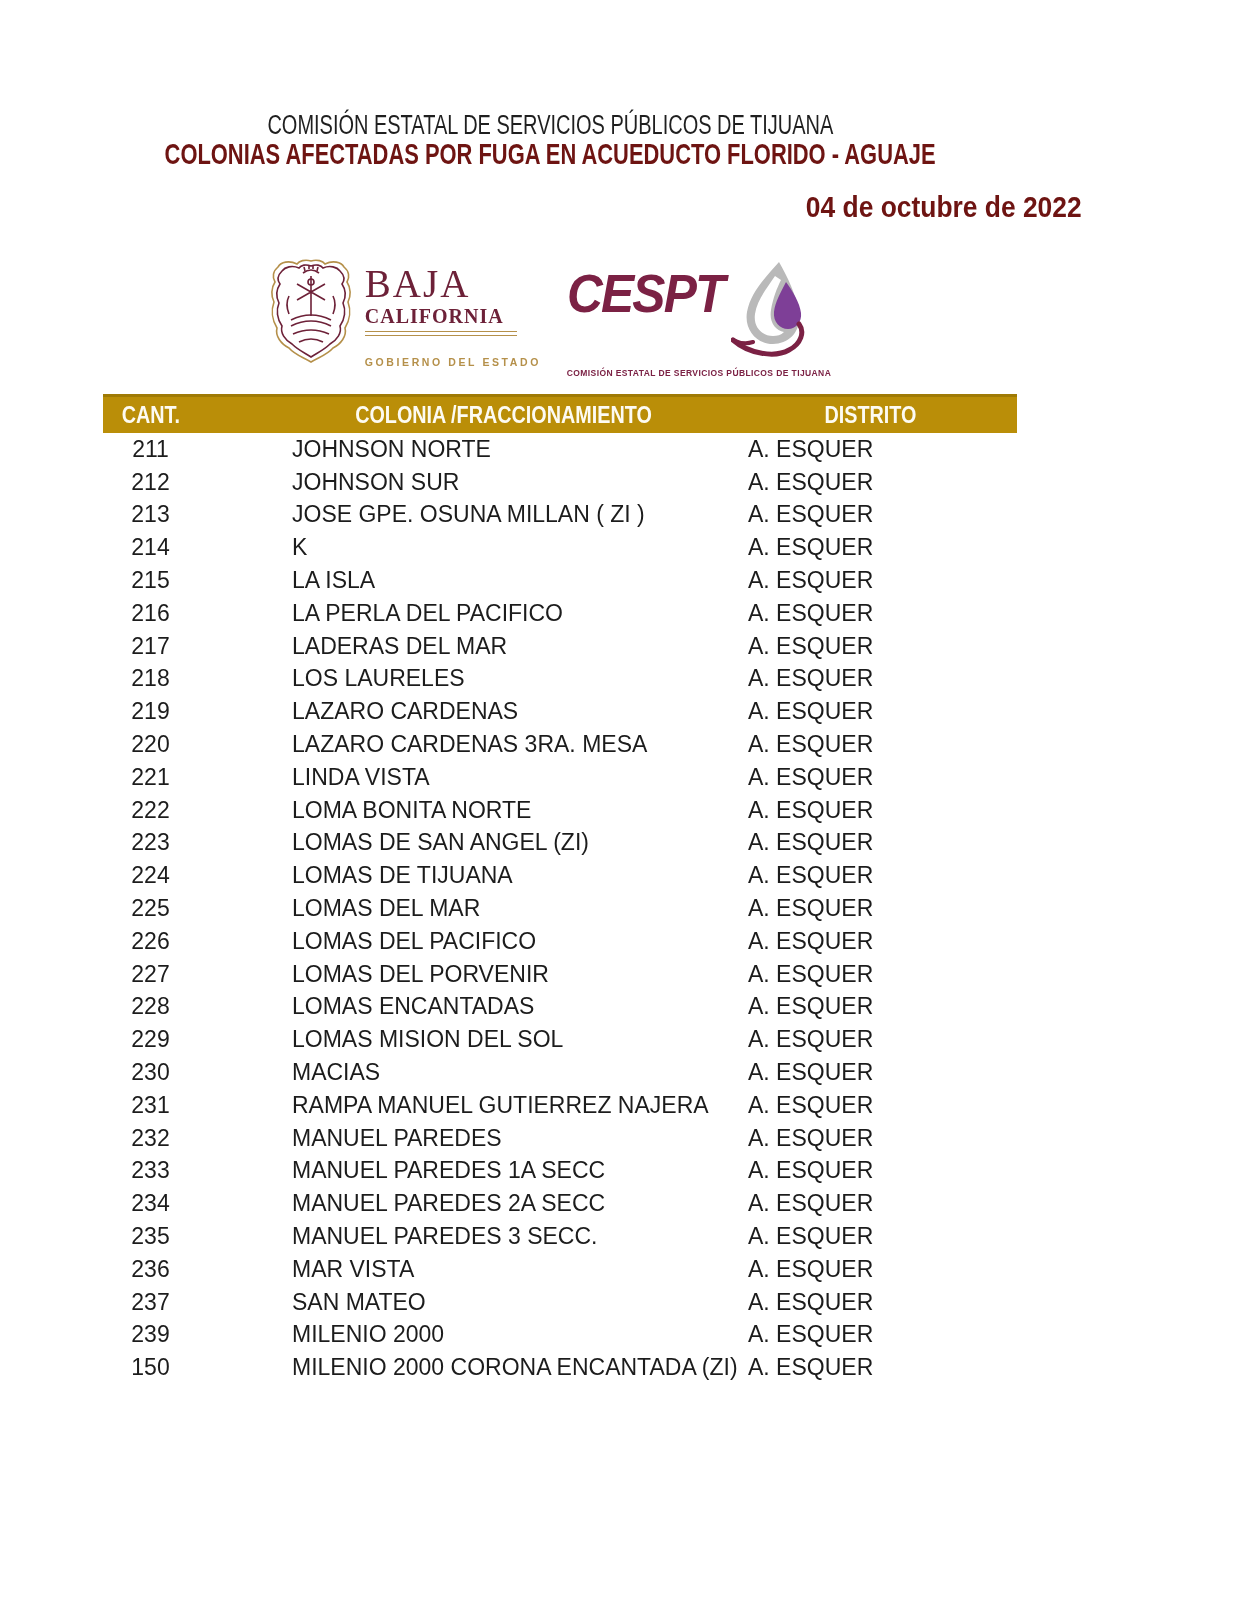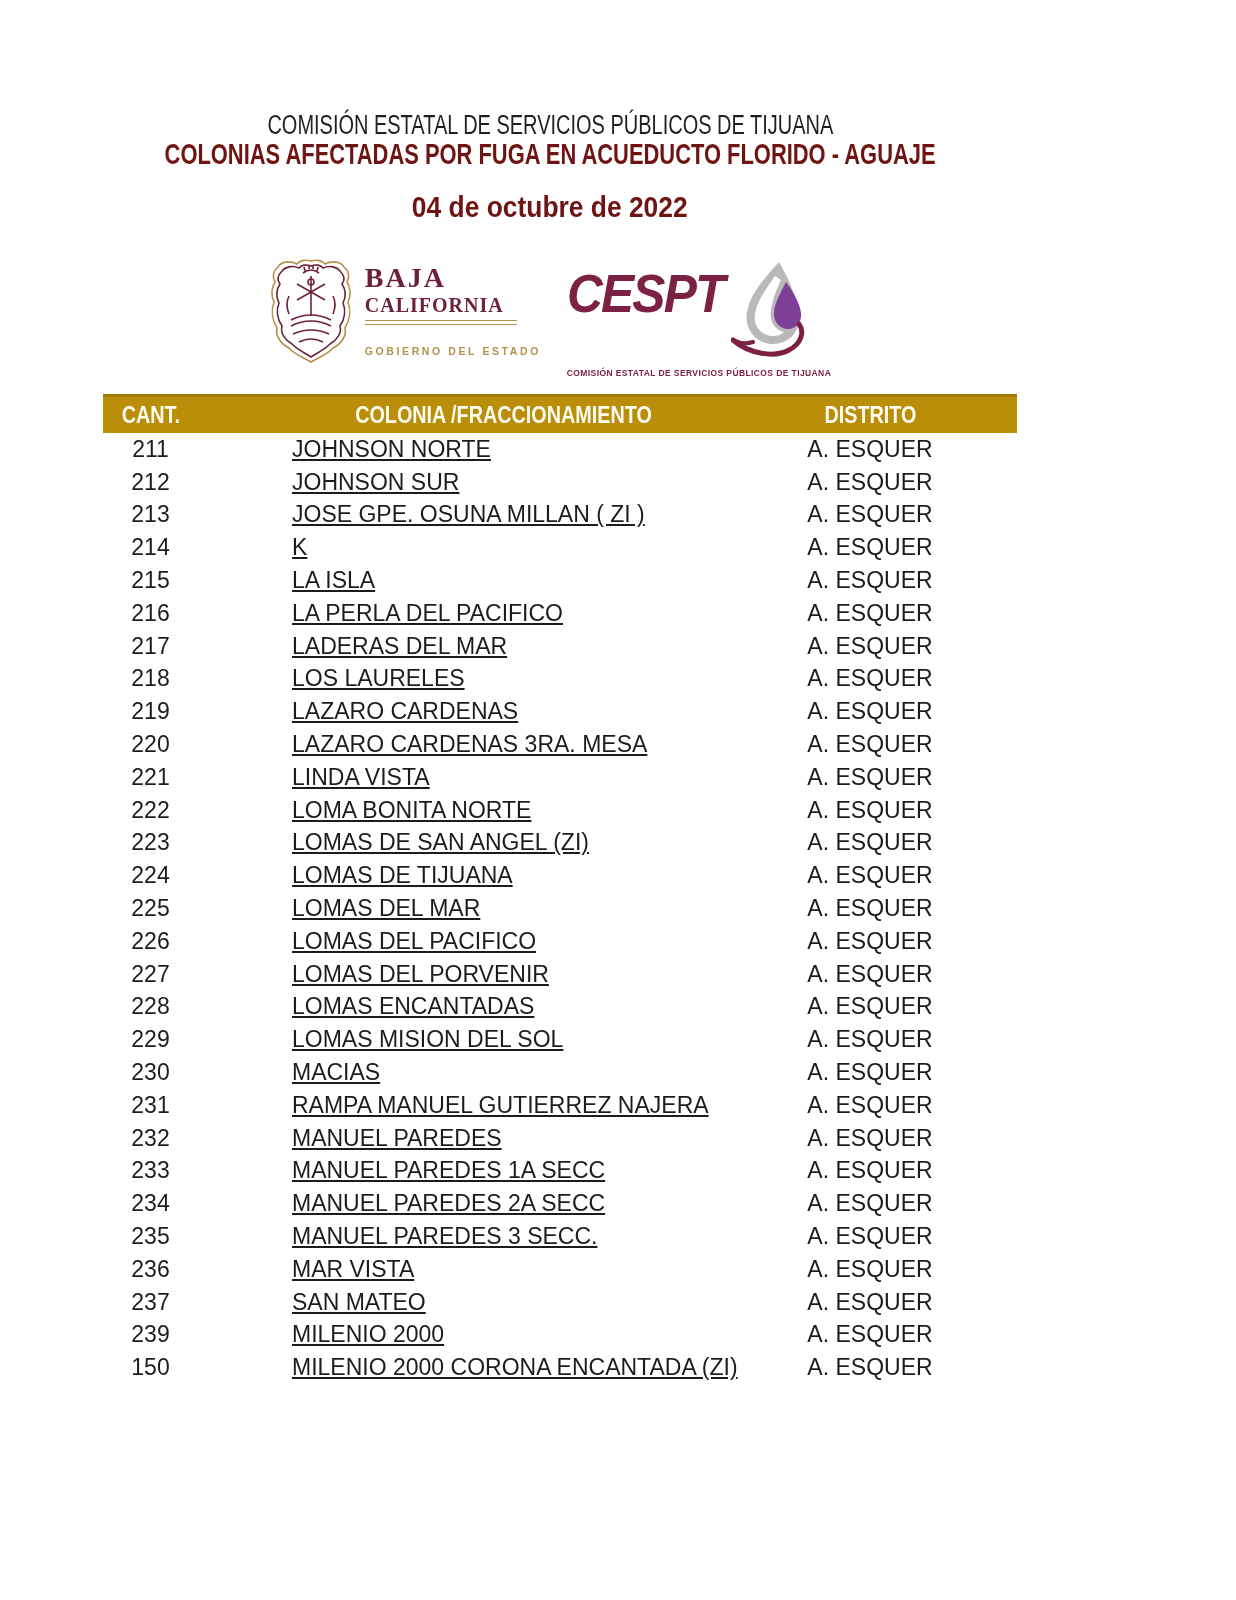--- a/index.html
+++ b/index.html
@@ -7,31 +7,31 @@
     width:1236px;height:1600px;background:#ffffff;position:relative;
     font-family:"Liberation Sans", sans-serif;
     -webkit-font-smoothing:antialiased;
     overflow:hidden;
   }
   .content{width:1100px;}
 
   
   .org-title{margin-top:112px;text-align:center;color:#1f1f1f;font-size:27px;line-height:1;white-space:nowrap;}
   .doc-title{text-align:center;color:var(--heading-maroon);font-size:30px;font-weight:bold;line-height:1;white-space:nowrap;}
-  .doc-date{margin-top:23px;text-align:center;color:var(--heading-maroon);font-size:30px;font-weight:bold;line-height:1;white-space:nowrap;}
+  .doc-date{margin-top:23px;text-align:right;color:var(--heading-maroon);font-size:30px;font-weight:bold;line-height:1;white-space:nowrap;}
   .sq{display:inline-block;transform-origin:50% 50%;}
   .org-title .sq{transform:scaleX(0.74);}
   .doc-title .sq{transform:scaleX(0.73);}
   .doc-date .sq{transform:scaleX(0.88);}
 
   
   .logos{margin-top:36px;display:flex;justify-content:center;align-items:flex-start;gap:50px;height:115px;}
   .baja-logo{display:flex;align-items:flex-start;gap:12px;}
   .baja-text{margin-top:6px;width:152px;}
-  .baja-line1{font-family:"Liberation Serif", serif;font-weight:bold;color:var(--logo-wine);font-size:28px;letter-spacing:2px;line-height:1;}
+  .baja-line1{font-family:"Liberation Serif", serif;font-weight:normal;color:var(--logo-wine);font-size:39px;letter-spacing:2px;line-height:1;}
   .baja-line2{font-family:"Liberation Serif", serif;font-weight:bold;color:var(--logo-wine);font-size:20px;letter-spacing:1px;line-height:1;margin-top:3px;}
   .baja-rule{margin-top:5px;height:3px;border-top:1.5px solid var(--logo-gold);border-bottom:1.5px solid var(--logo-gold);width:152px;}
   .baja-line3{margin-top:20px;color:var(--logo-gold);font-size:10.5px;font-weight:bold;letter-spacing:2.6px;white-space:nowrap;}
   .cespt-logo{position:relative;margin-top:2px;}
   .cespt-top{display:flex;align-items:flex-start;}
   .cespt-name{font-size:54px;font-weight:bold;font-style:italic;color:var(--cespt-wine);line-height:0.95;letter-spacing:-2px;transform:scaleX(0.92);transform-origin:left center;margin-top:8px;}
   .cespt-drop{margin-left:-6px;}
   .cespt-tagline{margin-top:4px;color:var(--cespt-wine);font-size:8.5px;font-weight:bold;letter-spacing:0.4px;white-space:nowrap;}
 
   
@@ -39,22 +39,22 @@
   .colonias-table thead th{
     background:var(--table-header-gold);
     border-top:3px solid var(--table-header-border);
     color:var(--header-text);font-weight:bold;font-size:23px;height:36px;padding:0;line-height:1;
   }
   .th-sq{display:inline-block;transform:scaleX(0.86);transform-origin:50% 50%;white-space:nowrap;}
   .colonias-table th.h-colonia{text-align:center;padding-left:60px;}
   .colonias-table th.h-distrito{padding-right:25px;}
   .colonias-table td{font-size:23px;color:var(--body-text);height:32.8px;padding:0;line-height:1;vertical-align:middle;}
   .colonias-table td.col-cant{text-align:center;}
-  .colonias-table td.col-colonia{text-align:left;padding-left:94px;white-space:nowrap;text-decoration:underline;}
-  .colonias-table td.col-distrito{text-align:center;padding-right:25px;white-space:nowrap;}
+  .colonias-table td.col-colonia{text-align:left;padding-left:94px;white-space:nowrap;}
+  .colonias-table td.col-distrito{text-align:left;padding-right:25px;white-space:nowrap;}
 </style>
 </head>
 <body>
 
 <div class="content">
 
   <div class="org-title">
     <span class="sq">COMISIÓN ESTATAL DE SERVICIOS PÚBLICOS DE TIJUANA</span>
   </div>
 

